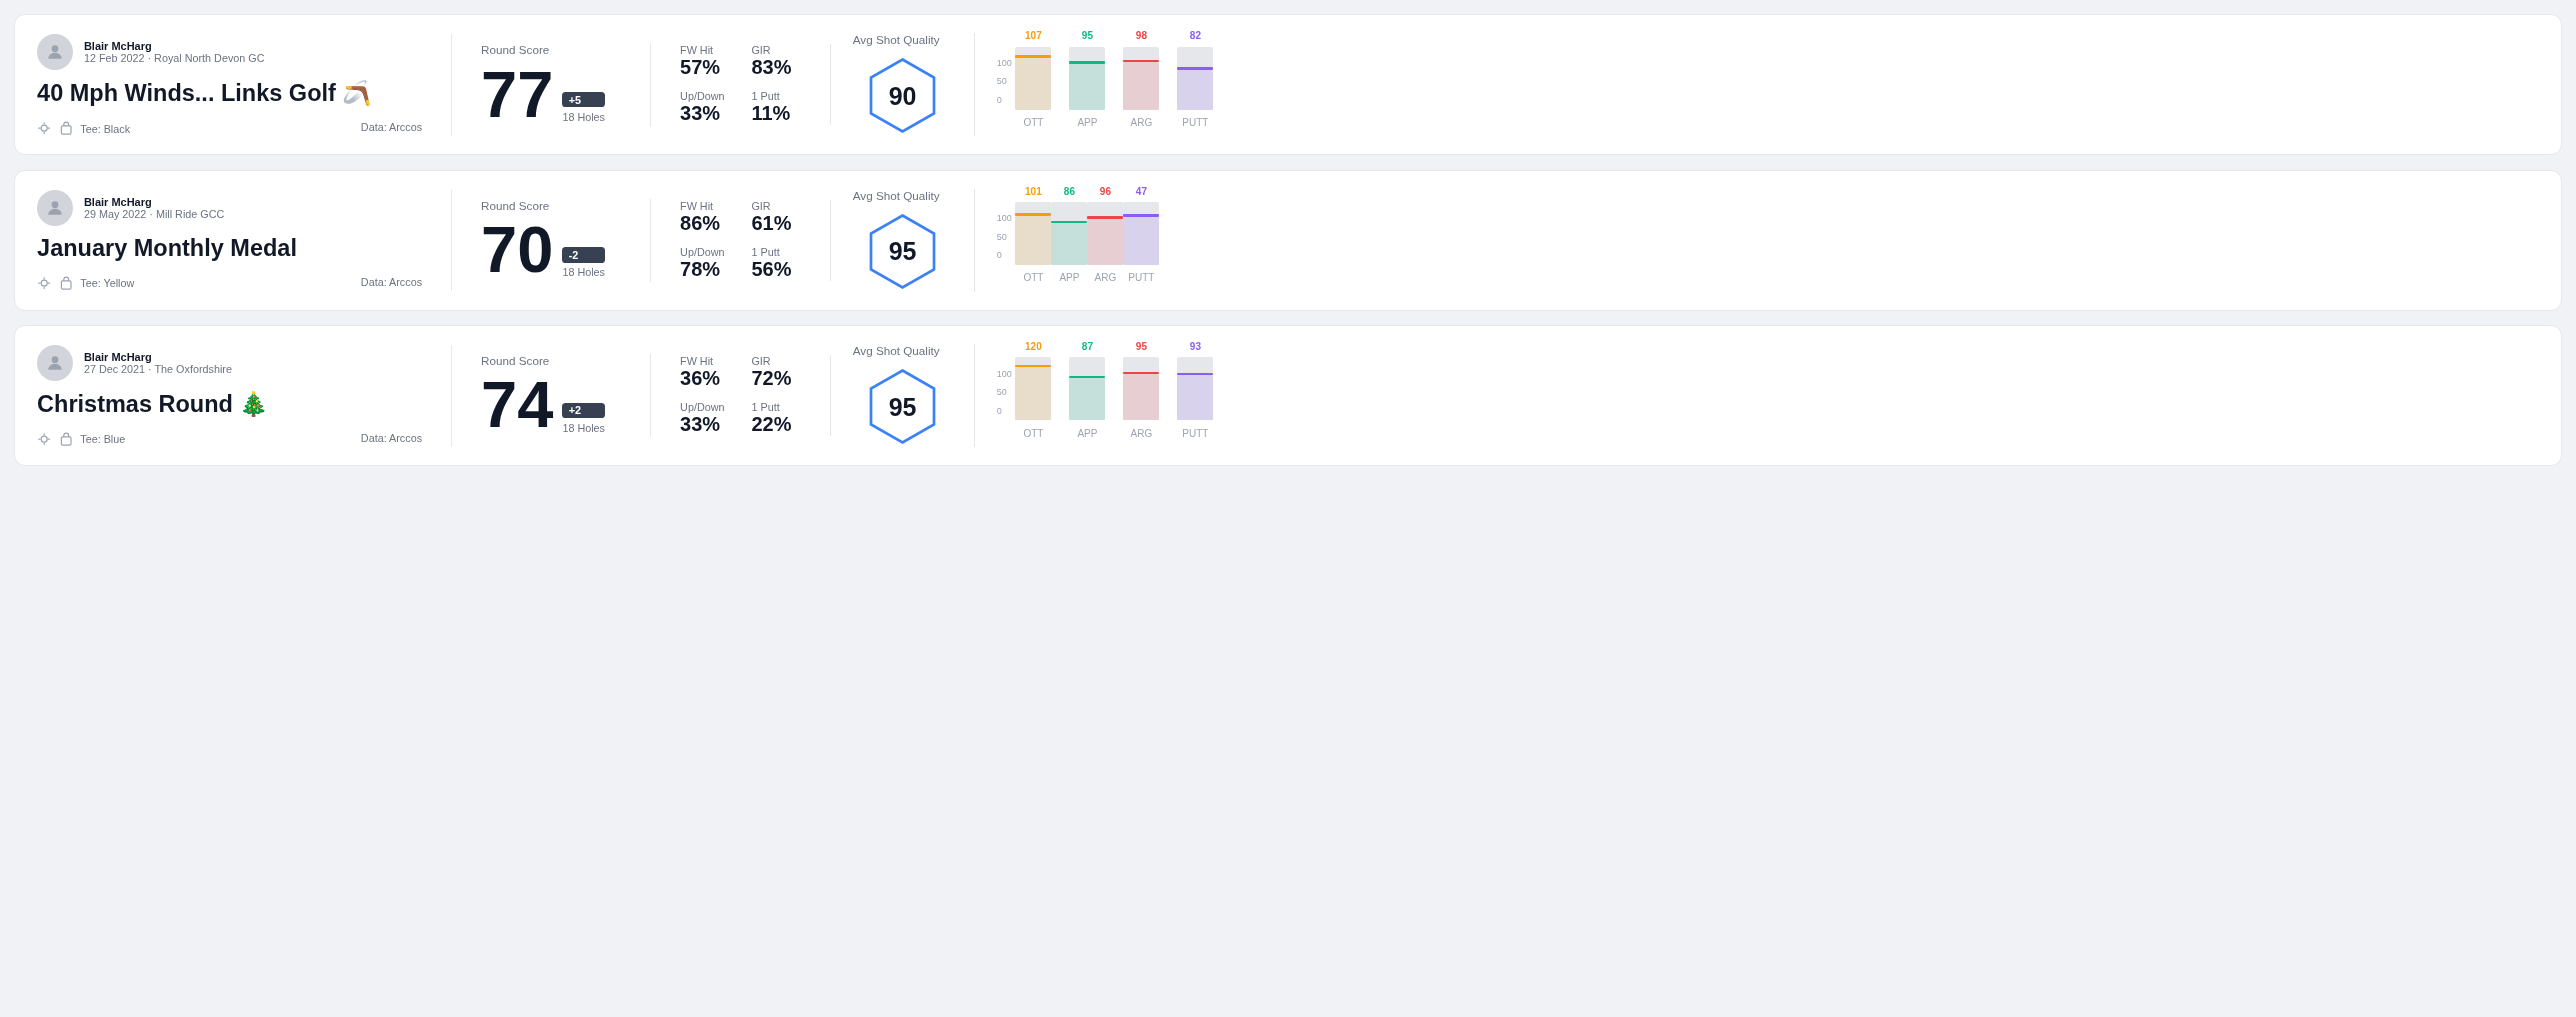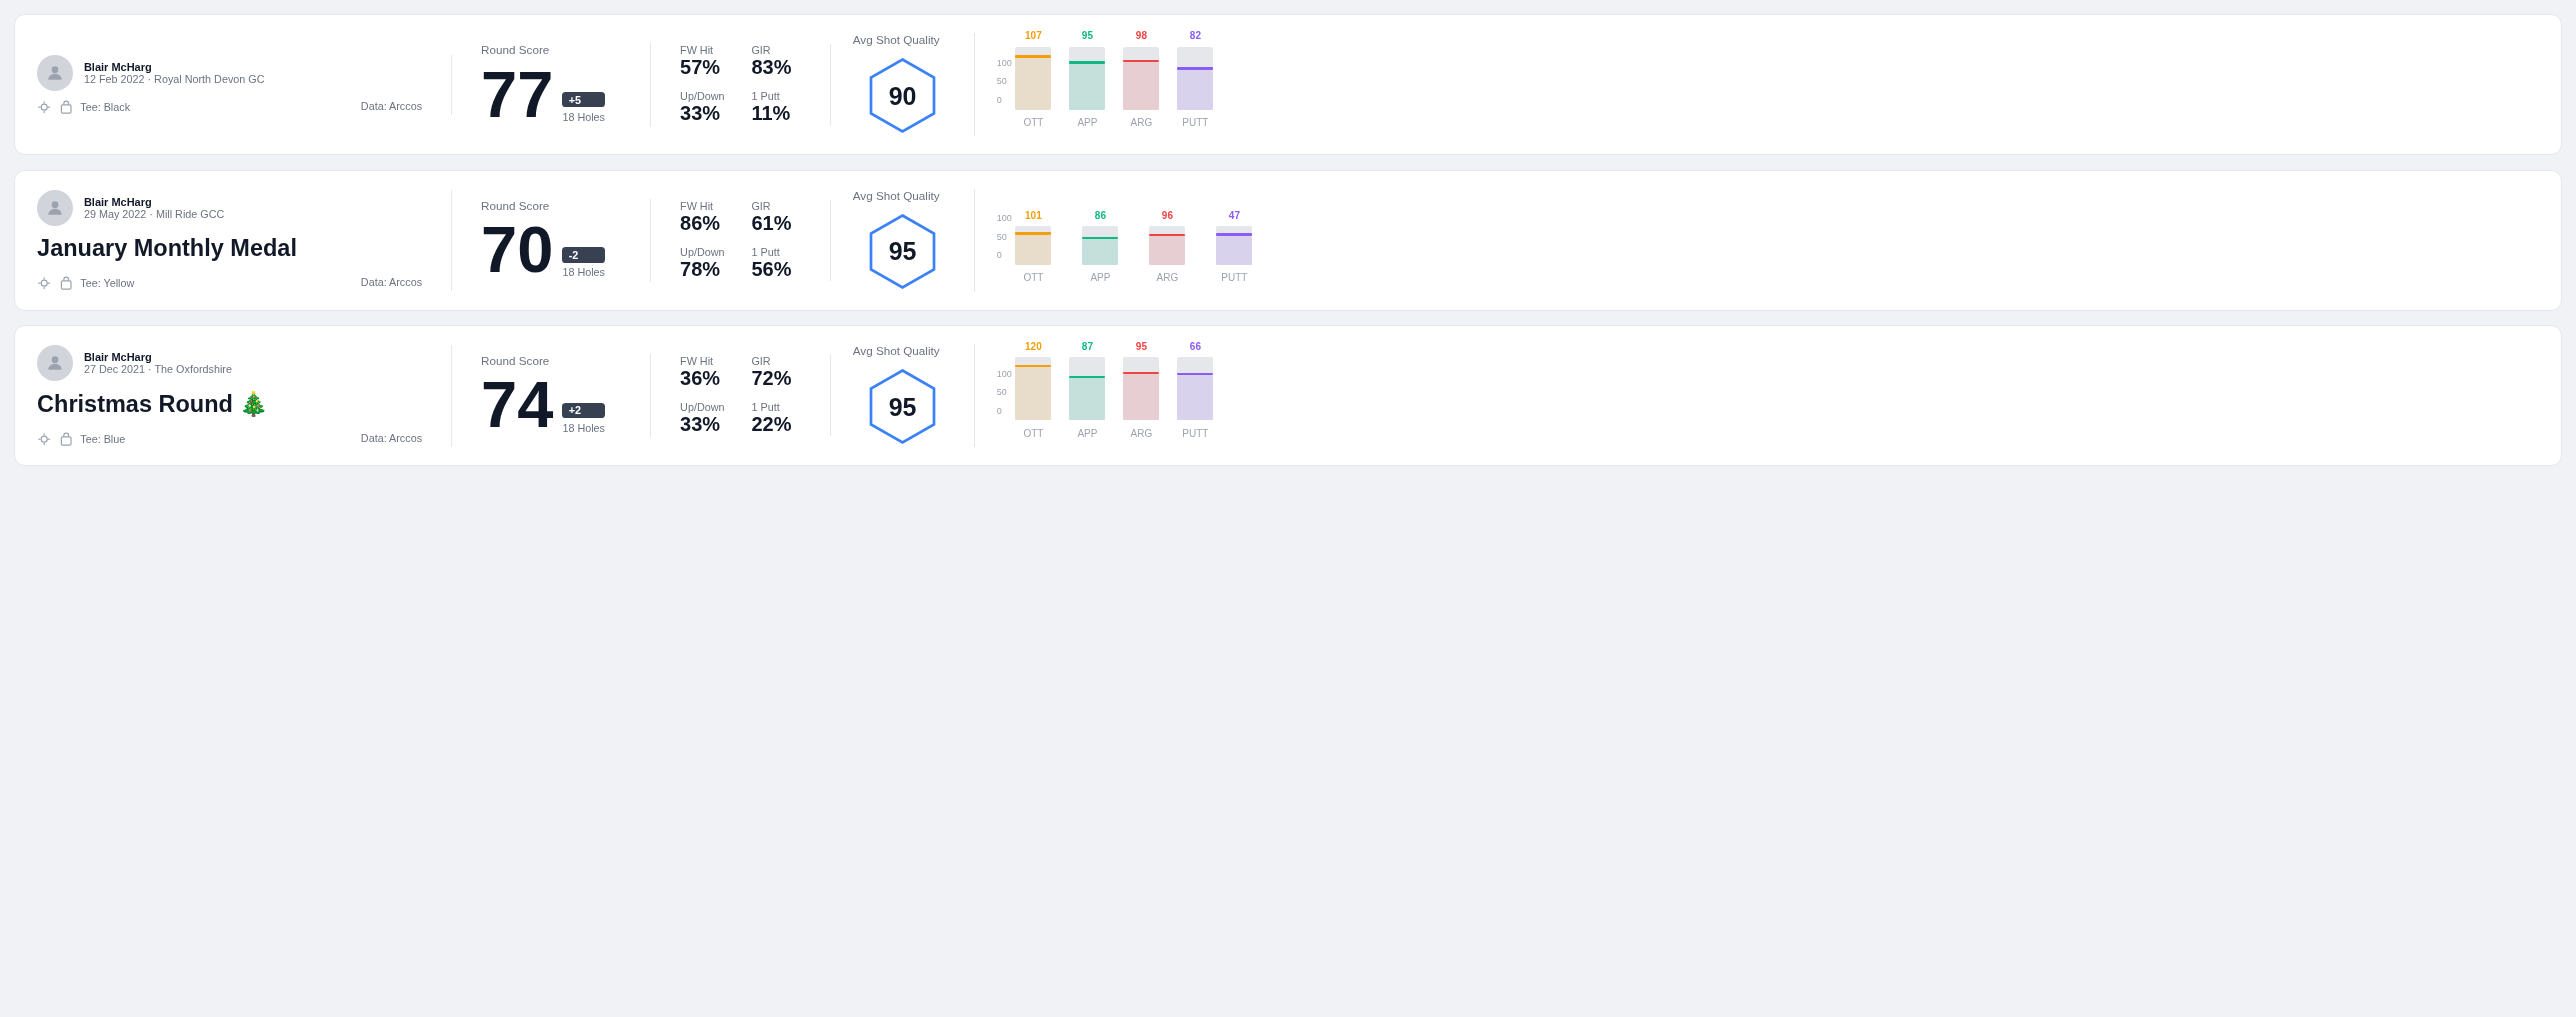--- a/index.html
+++ b/index.html
@@ -227,20 +227,21 @@
             <svg width="20" height="20" viewBox="0 0 24 24" fill="none">
               <circle cx="12" cy="8" r="4" fill="#9ca3af"></circle>
               <path d="M4 20c0-4 3.6-7 8-7s8 3 8 7" fill="#9ca3af"></path>
             </svg>
           </div>
           <div class="user-info">
             <div class="name">Blair McHarg</div>
             <div class="date-course">12 Feb 2022 · Royal North Devon GC</div>
           </div>
         </div>
+        <div class="round-title">40 Mph Winds... Links Golf 🪃</div>
         <div class="tee-row">
           <div class="tee-info">
             <svg width="14.4" height="14.4" viewBox="0 0 24 24" fill="none">
               <circle cx="12" cy="12" r="5" stroke="#9ca3af" stroke-width="2"></circle>
               <path d="M3 12h2M19 12h2M12 3v2M12 19v2" stroke="#9ca3af" stroke-width="2" stroke-linecap="round"></path>
             </svg>
             <svg width="14.4" height="14.4" viewBox="0 0 24 24" fill="none">
               <rect x="4" y="8" width="16" height="14" rx="2" stroke="#9ca3af" stroke-width="2"></rect>
               <path d="M8 8V6a4 4 0 018 0v2" stroke="#9ca3af" stroke-width="2"></path>
             </svg>
@@ -416,21 +417,21 @@
         </div>
       </div>
 
       <div class="card-chart">
         <div style="display:flex; align-items:flex-start; padding-top:0;">
           <div class="y-axis">
             <span>100</span>
             <span>50</span>
             <span>0</span>
           </div>
-          <div style="display:flex; gap:31px; height:86px; padding-top:12.6px;">
+          <div style="display:flex; gap:0; align-items:flex-end; height:86px; padding-top:12.6px;">
 
     <div class="bar-group">
       <span class="bar-value" style="color:#f59e0b">101</span>
       <div class="bar-wrapper">
         <div class="bar-fill" style="height:77.6923076923077%; background:#f59e0b; opacity:0.15;"></div>
         <div class="bar-marker" style="bottom:77.6923076923077%; background:#f59e0b;"></div>
       </div>
       <span class="bar-label">OTT</span>
     </div>
 
@@ -570,21 +571,21 @@
     <div class="bar-group">
       <span class="bar-value" style="color:#ef4444">95</span>
       <div class="bar-wrapper">
         <div class="bar-fill" style="height:73.07692307692307%; background:#ef4444; opacity:0.15;"></div>
         <div class="bar-marker" style="bottom:73.07692307692307%; background:#ef4444;"></div>
       </div>
       <span class="bar-label">ARG</span>
     </div>
 
     <div class="bar-group">
-      <span class="bar-value" style="color:#8b5cf6">66</span>
+      <span class="bar-value" style="color:#8b5cf6">93</span>
       <div class="bar-wrapper">
         <div class="bar-fill" style="height:71.53846153846153%; background:#8b5cf6; opacity:0.15;"></div>
         <div class="bar-marker" style="bottom:71.53846153846153%; background:#8b5cf6;"></div>
       </div>
       <span class="bar-label">PUTT</span>
     </div>
 
           </div>
         </div>
       </div>

